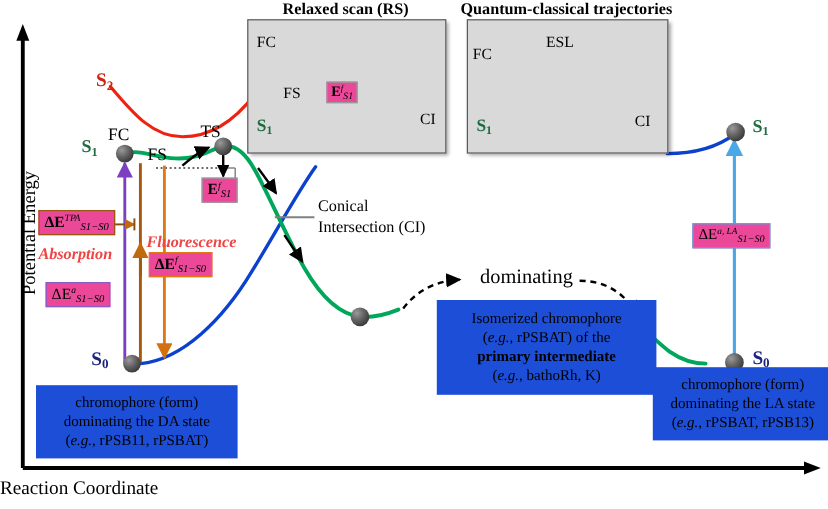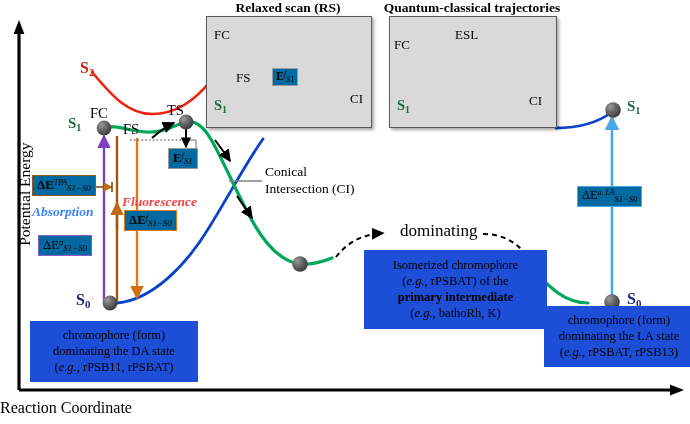--- a/index.html
+++ b/index.html
@@ -8,21 +8,21 @@
   #fig{position:absolute;inset:0;width:690px;height:424px;}
   .lbl{position:absolute;white-space:nowrap;line-height:1.05;}
   .serif{font-family:"Liberation Serif", serif;}
 
   
   .state{font-weight:bold;}
   .sub{font-size:0.68em;vertical-align:-0.28em;}
   .sup{font-size:0.62em;vertical-align:0.55em;}
 
   
-  .ebox{position:absolute;background:#0369a1;border:1.3px solid #000;
+  .ebox{position:absolute;background:#ec4899;border:1.3px solid #000;
         padding:1px 4px 2px 4px;white-space:nowrap;}
 
   
   .ybox{position:absolute;background:#1d4ed8;text-align:center;
         font-family:Liberation Serif, serif;line-height:1.28;}
 
   
   .panel{position:absolute;background:#d9d9d9;border:1.6px solid #5a5a5a;
          box-shadow:2px 2px 3px rgba(0,0,0,0.35);}
   .panel-title{position:absolute;font-family:"Liberation Serif", serif;
@@ -181,21 +181,21 @@
 <div class="lbl serif" style="left:123px;top:122px;font-size:14.5px;">FS</div>
 <div class="lbl serif" style="left:167px;top:103px;font-size:14.5px;">TS</div>
 
 <div class="lbl serif" style="left:265px;top:164px;font-size:13.5px;line-height:1.25;">
   <div>Conical</div>
   <div>Intersection (CI)</div>
 </div>
 
 <div class="lbl serif" style="left:400px;top:222px;font-size:17px;">dominating</div>
 
-<div class="lbl serif it bd" style="left:32px;top:205px;font-size:13.5px;color:#3b82f6;">Absorption</div>
+<div class="lbl serif it bd" style="left:32px;top:205px;font-size:13.5px;color:#ef4444;">Absorption</div>
 
 <div class="lbl serif it bd" style="left:122px;top:195px;font-size:13.5px;color:#ef4444;">Fluorescence</div>
 
 <div class="ebox serif" style="left:32px;top:175px;border-color:#9c5511;font-size:13px;">
   <span class="bd">ΔE</span><span class="sup it">TPA</span><span class="sub it">S1−S0</span>
 </div>
 
 <div class="ebox serif" style="left:124px;top:210px;border-color:#e07a10;font-size:13px;">
   <span class="bd">ΔE</span><span class="sup it">f</span><span class="sub it">S1−S0</span>
 </div>

